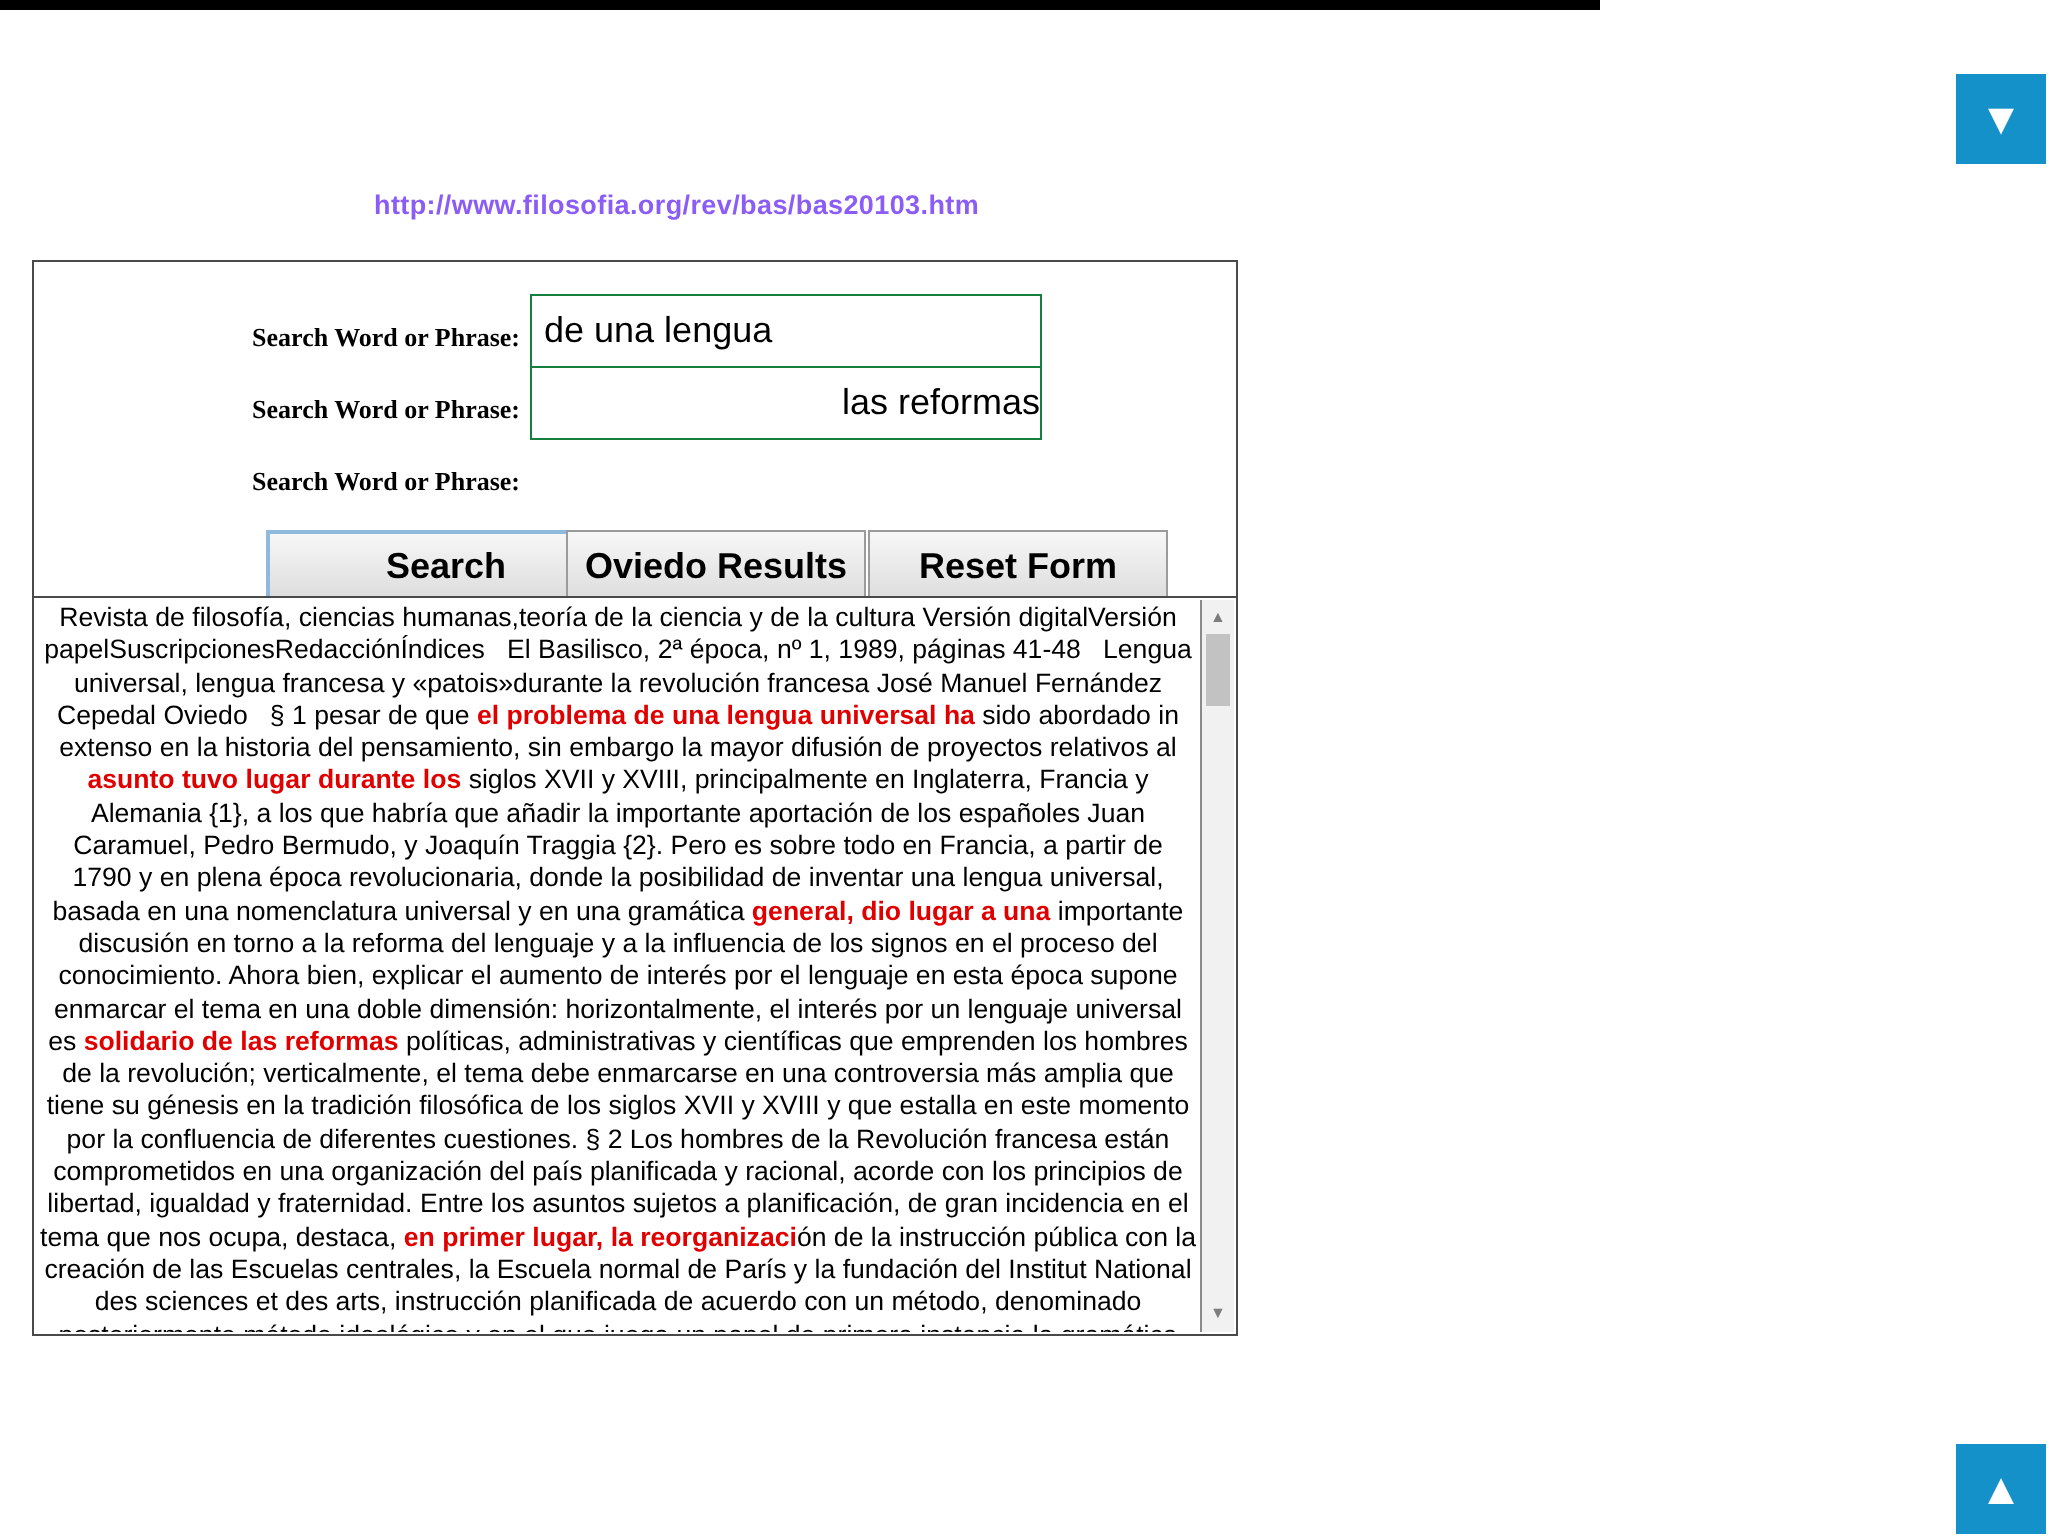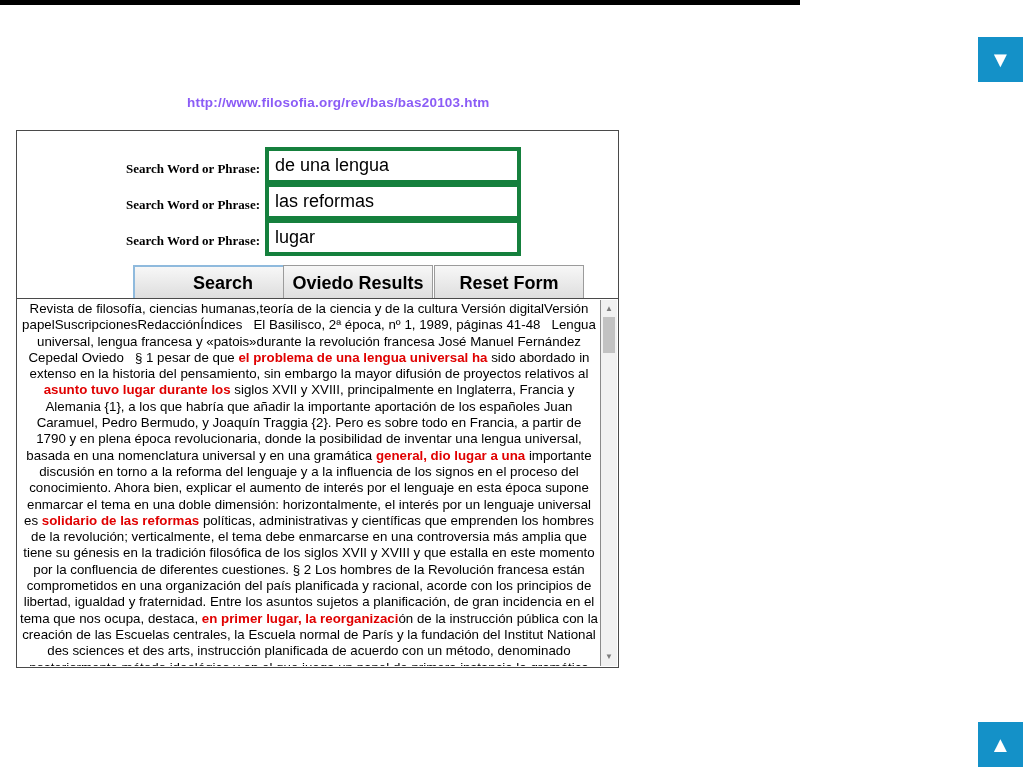--- a/index.html
+++ b/index.html
@@ -51,29 +51,29 @@
     font-family: "Liberation Serif", serif;
     font-weight: bold; font-size: 13px; color: #000000;
     white-space: nowrap;
   }
   .field-label.r1 { top: 30px; }
   .field-label.r2 { top: 66px; }
   .field-label.r3 { top: 102px; }
   .field-input {
     position: absolute; left: 248px;
     width: 256px; height: 37px;
-    border: 4px solid #15803d;
+    border: 1px solid #15803d;
     background: #ffffff;
     font-family: "Liberation Sans", sans-serif;
     font-size: 18px; color: #000000;
     padding: 0 0 0 6px;
     outline: none;
   }
   .field-input.r1 { top: 16px; }
-  .field-input.r2 { top: 52px; }
+  .field-input.r2 { top: 52px; text-align: right; }
   .field-input.r3 { top: 88px; }
 
   .form-btn {
     position: absolute; top: 265px; height: 37px;
     background: linear-gradient(#f7f7f7, #dcdcdc);
     border: 1px solid #9b9b9b;
     font-family: "Liberation Sans", sans-serif;
     font-weight: bold; font-size: 18px; color: #000000;
     cursor: pointer;
     padding: 0;
@@ -131,21 +131,20 @@
 </div>
 
 <div class="url-text">http://www.filosofia.org/rev/bas/bas20103.htm</div>
 
 <div class="form-box">
   <div class="field-label r1">Search Word or Phrase:</div>
   <input class="field-input r1" type="text" value="de una lengua" style="">
   <div class="field-label r2">Search Word or Phrase:</div>
   <input class="field-input r2" type="text" value="las reformas" style="">
   <div class="field-label r3">Search Word or Phrase:</div>
-  <input class="field-input r3" type="text" value="lugar" style="">
 </div>
 
 <button class="form-btn btn-search">Search</button>
 <button class="form-btn btn-reset-results">Oviedo Results</button>
 <button class="form-btn btn-reset-form">Reset Form</button>
 
 <div class="results-box">
   <div class="results-text"><span>Revista de filosofía, ciencias humanas,teoría de la ciencia y de la cultura Versión digitalVersión papelSuscripcionesRedacciónÍndices   El Basilisco, 2ª época, nº 1, 1989, páginas 41-48   Lengua universal, lengua francesa y «patois»durante la revolución francesa José Manuel Fernández Cepedal Oviedo   § 1 pesar de que </span><span class="hl" style="color: rgb(224, 0, 0);">el problema de una lengua universal ha</span><span> sido abordado in extenso en la historia del pensamiento, sin embargo la mayor difusión de proyectos relativos al </span><span class="hl" style="color: rgb(224, 0, 0);">asunto tuvo lugar durante los</span><span> siglos XVII y XVIII, principalmente en Inglaterra, Francia y Alemania {1}, a los que habría que añadir la importante aportación de los españoles Juan Caramuel, Pedro Bermudo, y Joaquín Traggia {2}. Pero es sobre todo en Francia, a partir de 1790 y en plena época revolucionaria, donde la posibilidad de inventar una lengua universal, basada en una nomenclatura universal y en una gramática </span><span class="hl" style="color: rgb(224, 0, 0);">general, dio lugar a una</span><span> importante discusión en torno a la reforma del lenguaje y a la influencia de los signos en el proceso del conocimiento. Ahora bien, explicar el aumento de interés por el lenguaje en esta época supone enmarcar el tema en una doble dimensión: horizontalmente, el interés por un lenguaje universal es </span><span class="hl" style="color: rgb(224, 0, 0);">solidario de las reformas</span><span> políticas, administrativas y científicas que emprenden los hombres de la revolución; verticalmente, el tema debe enmarcarse en una controversia más amplia que tiene su génesis en la tradición filosófica de los siglos XVII y XVIII y que estalla en este momento por la confluencia de diferentes cuestiones. § 2 Los hombres de la Revolución francesa están comprometidos en una organización del país planificada y racional, acorde con los principios de libertad, igualdad y fraternidad. Entre los asuntos sujetos a planificación, de gran incidencia en el tema que nos ocupa, destaca, </span><span class="hl" style="color: rgb(224, 0, 0);">en primer lugar, la reorganizaci</span><span>ón de la instrucción pública con la creación de las Escuelas centrales, la Escuela normal de París y la fundación del Institut National des sciences et des arts, instrucción planificada de acuerdo con un método, denominado posteriormente método ideológico y en el que juega un papel de primera instancia la gramática general {3}. La planificación de la administración se hace también</span></div>
   <div class="vscrollbar">
     <div class="sb-arrow up">▲</div>

